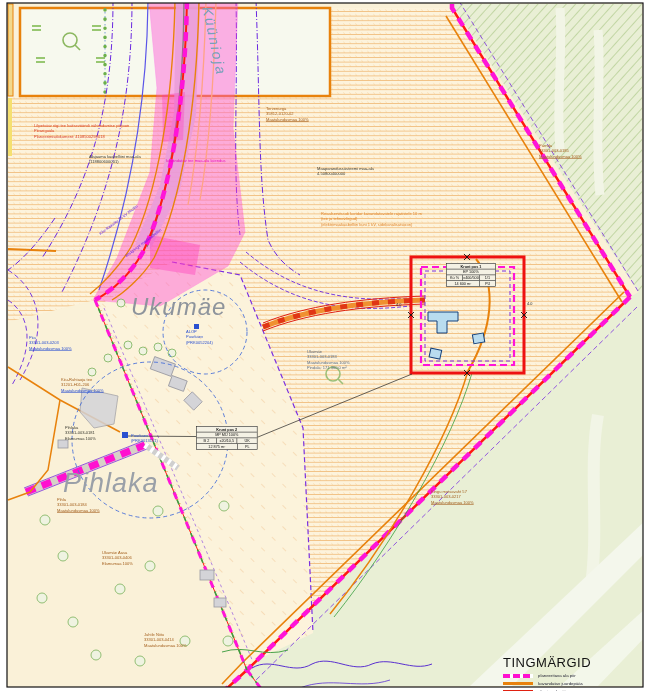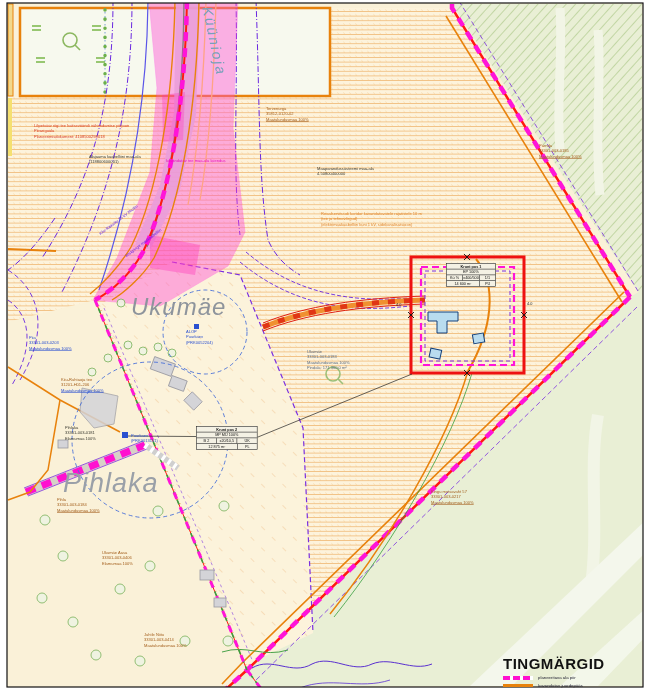--- a/index.html
+++ b/index.html
@@ -37,21 +37,21 @@
   #t2{left:196px;top:426px;width:104px}
   .tr{display:flex;border-top:1px solid #222}
   .tr:first-child{border-top:none}
   .c{flex:1;border-left:1px solid #222;padding:1px 0;overflow:hidden}
   .c:first-child{border-left:none}
   .c.wide{flex:2.1}
   .tt{font-weight:bold}
 
   
   #legend{position:absolute;left:503px;top:655px;z-index:6}
-  #legend .title{font-size:15px;font-weight:bold;letter-spacing:.5px;color:#111}
+  #legend .title{font-size:13px;font-weight:normal;letter-spacing:.5px;color:#111}
   .lrow{display:flex;align-items:center;margin-top:3px;height:5px}
   .sw{width:30px;height:4px;margin-right:5px;flex:0 0 auto}
   .sw1{background:repeating-linear-gradient(90deg,#ff10d0 0 7px,#fff 7px 10px)}
   .sw2{background:#e8820c;height:3px}
   .sw3{background:#e02010;height:3px}
   .lab{font-size:7px;transform:scale(.62);transform-origin:0 50%;
        color:#223;white-space:nowrap}
 </style>
 </head>
 <body>

